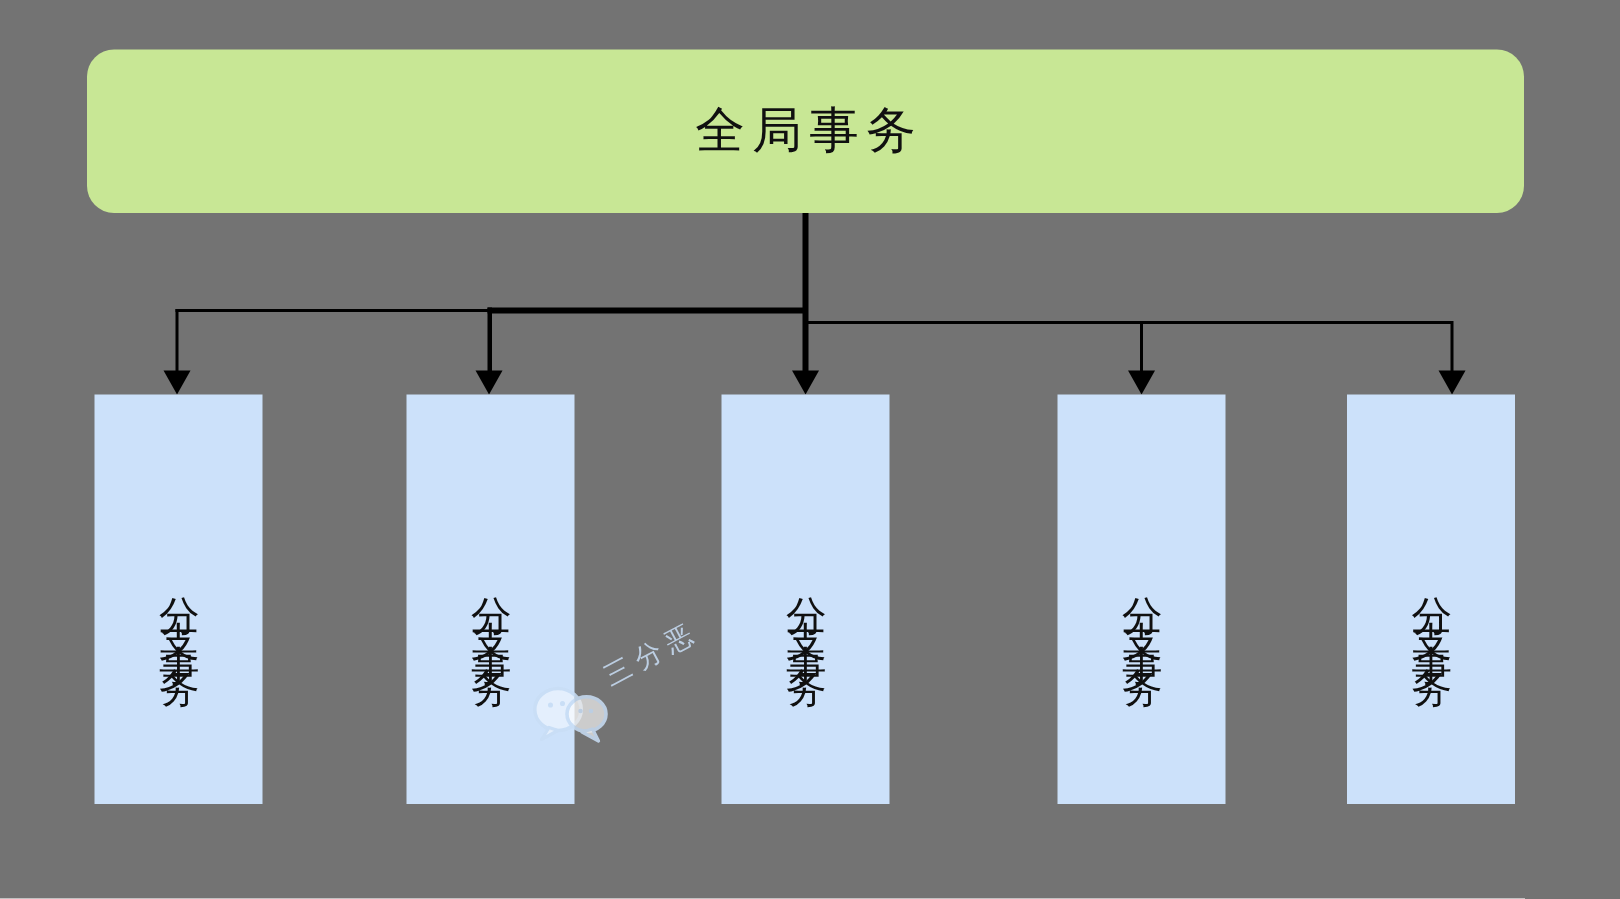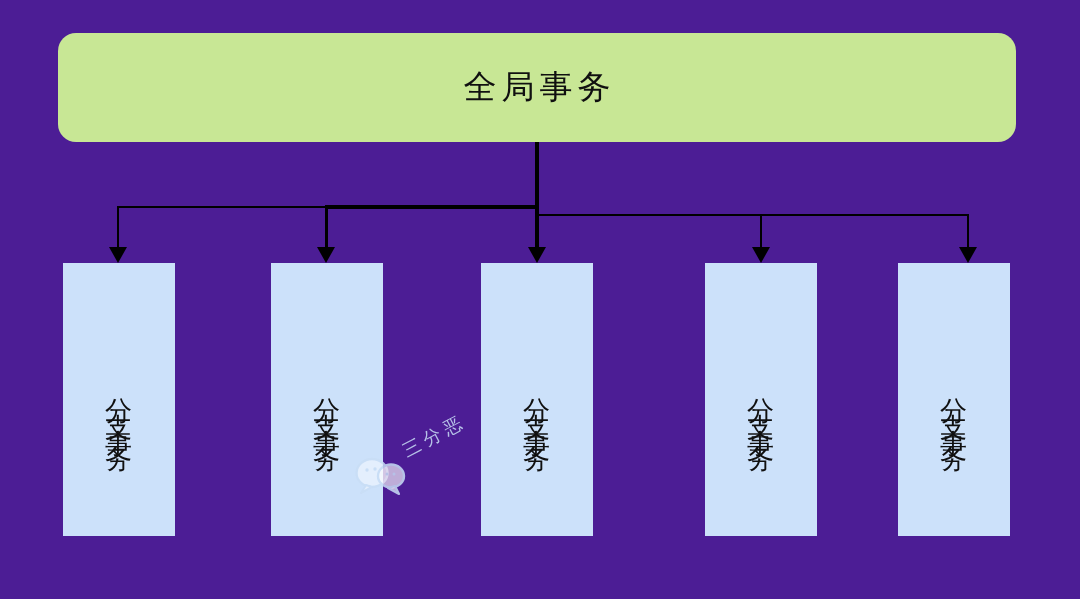--- a/index.html
+++ b/index.html
@@ -1,19 +1,19 @@
 <!DOCTYPE html>
 <html><head>
 <meta charset="utf-8">
 <style>
   html,body{margin:0;padding:0;background:#ffffff;}
   #canvas{
     position:relative;
     width:1080px;height:599px;
-    background:#4c1d95;
+    background:#737373;
     overflow:hidden;
     font-family:"DejaVu Serif","Liberation Serif",serif;
   }
   
   .root-node{
     position:absolute;left:58px;top:33px;width:958px;height:109px;
     background:#c8e795;border-radius:18px;
     display:flex;align-items:center;justify-content:center;
   }
   .root-label{

